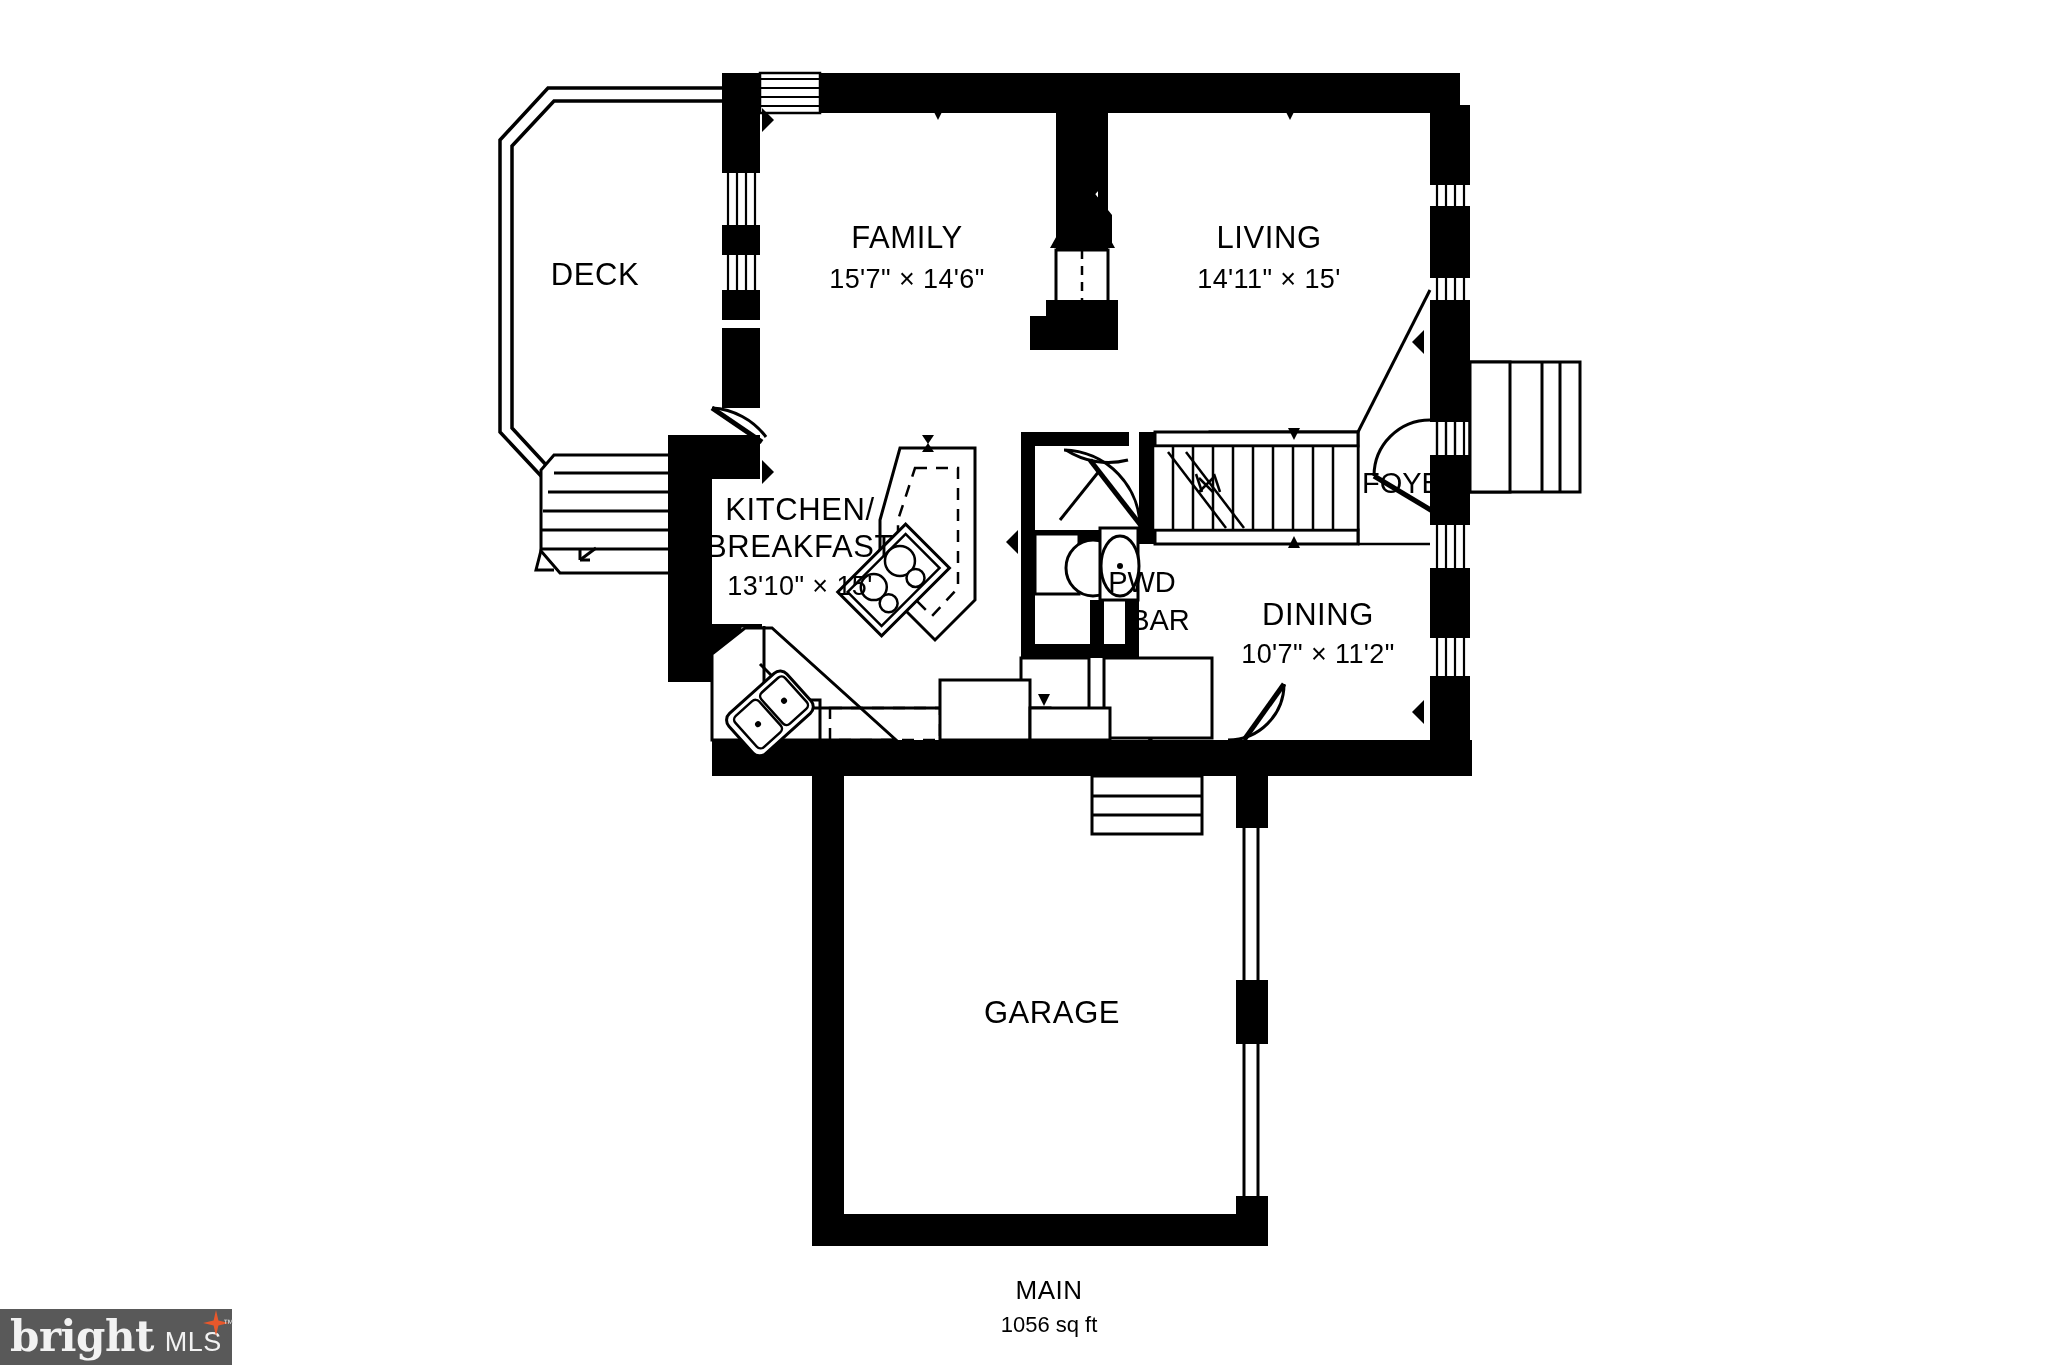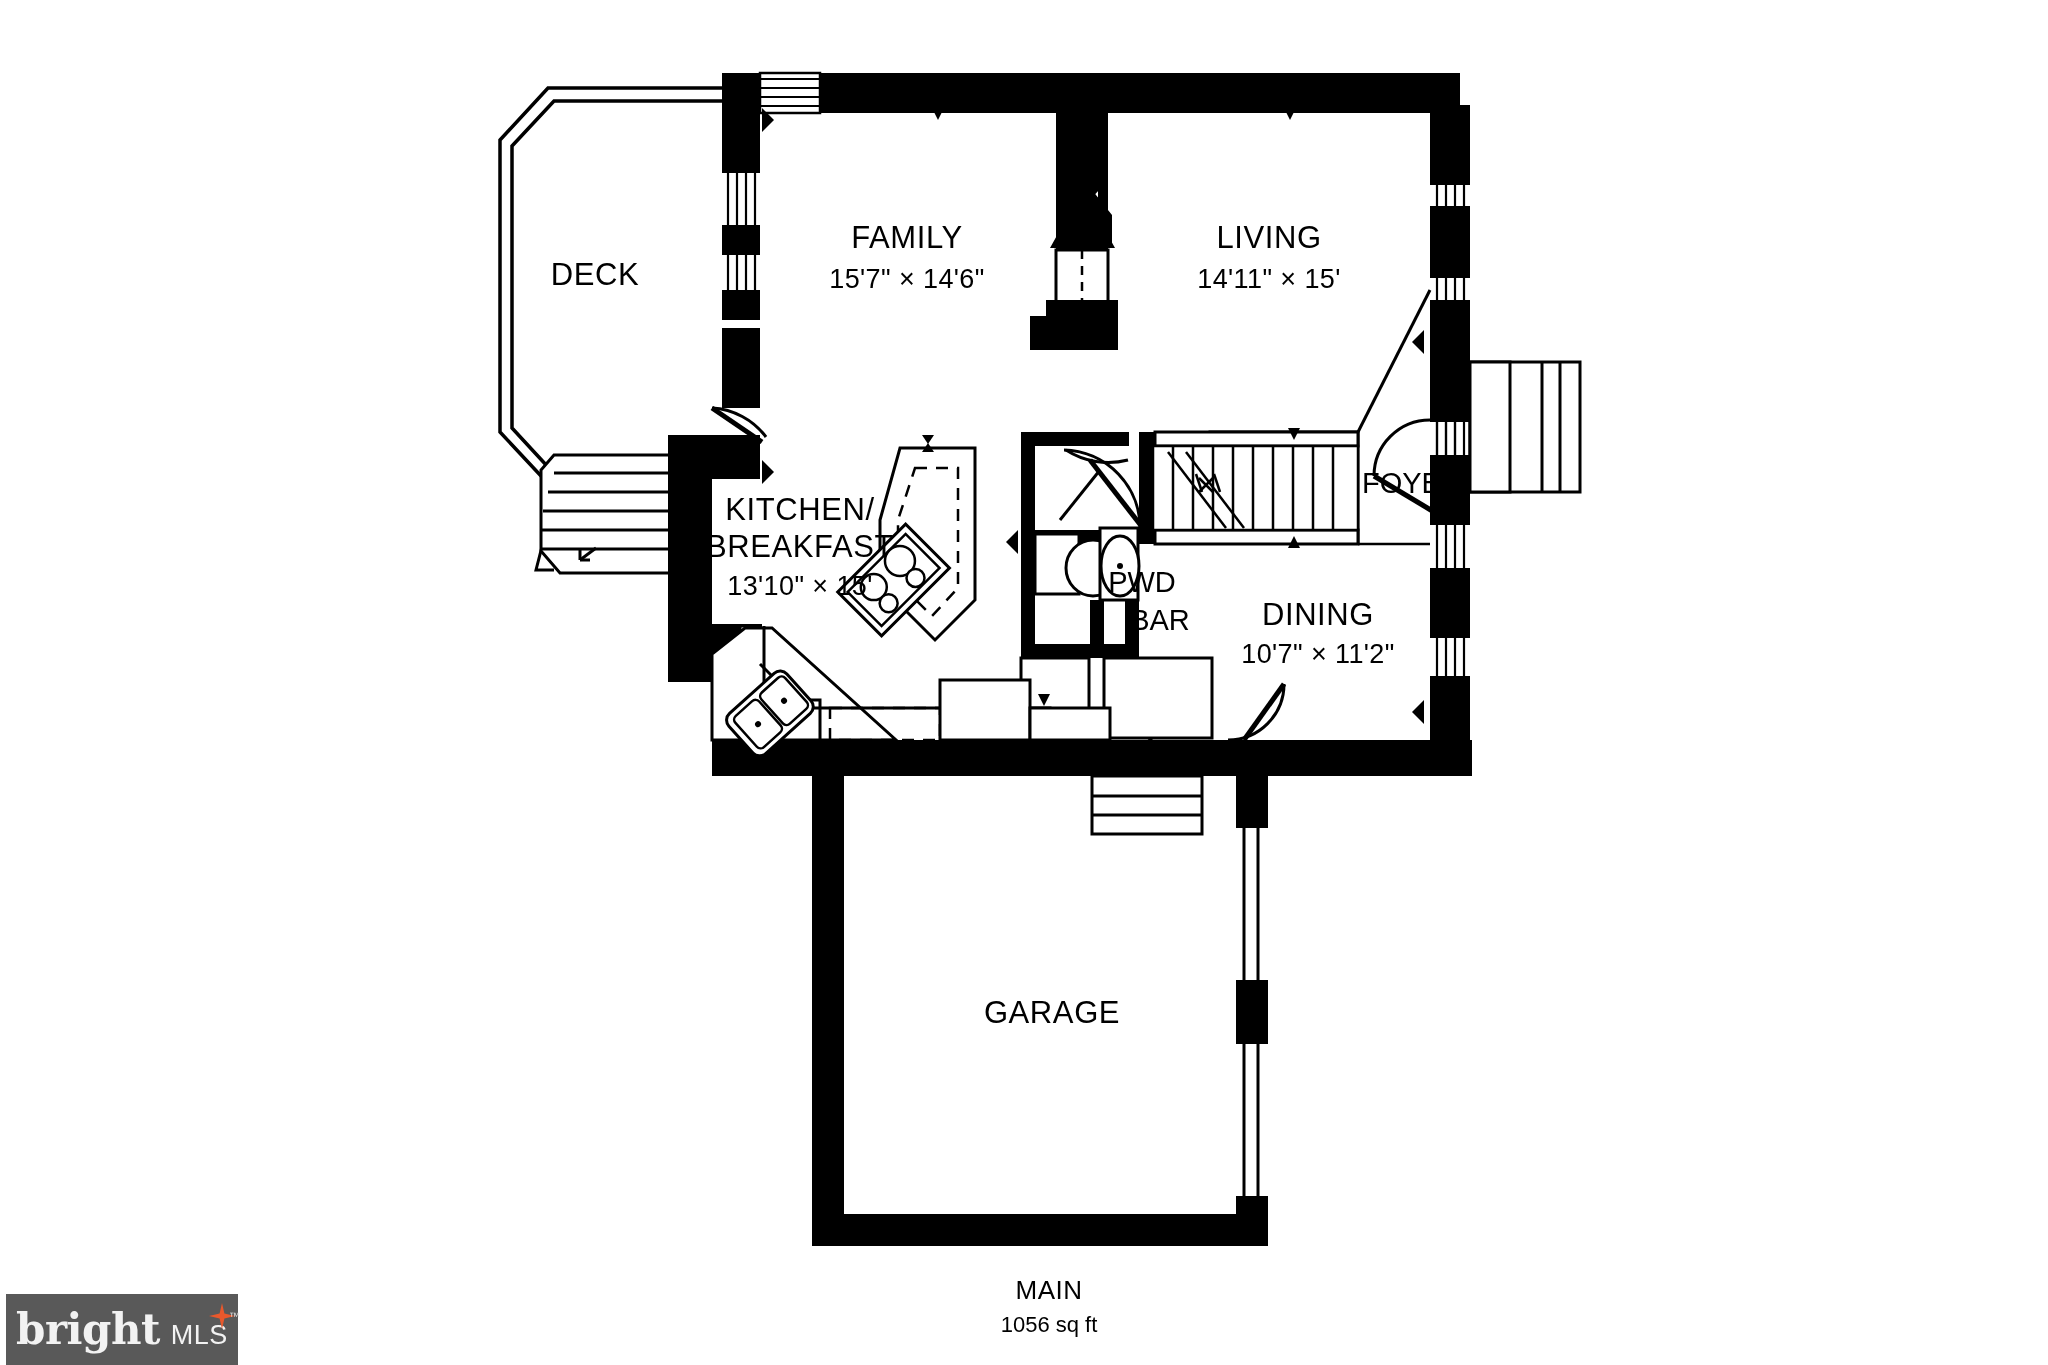--- a/index.html
+++ b/index.html
@@ -49,24 +49,24 @@
     letter-spacing: 0.5px;
   }
   .caption-sub {
     font-family: "Liberation Sans", sans-serif;
     font-size: 22px;
     fill: #000;
   }
   
   #mls-logo {
     position: absolute;
-    left: 6px;
+    left: 0;
     bottom: 0;
     width: 232px;
-    height: 71px;
+    height: 56px;
     background: #595959;
     display: flex;
     align-items: center;
     justify-content: center;
   }
   .logo-inner {
     position: relative;
     display: flex;
     align-items: baseline;
     line-height: 1;

